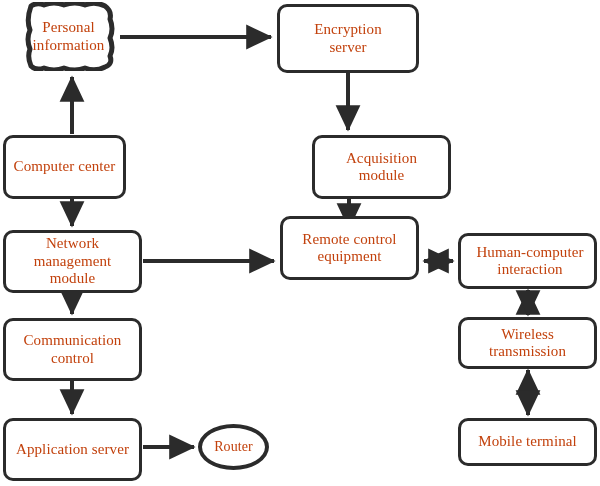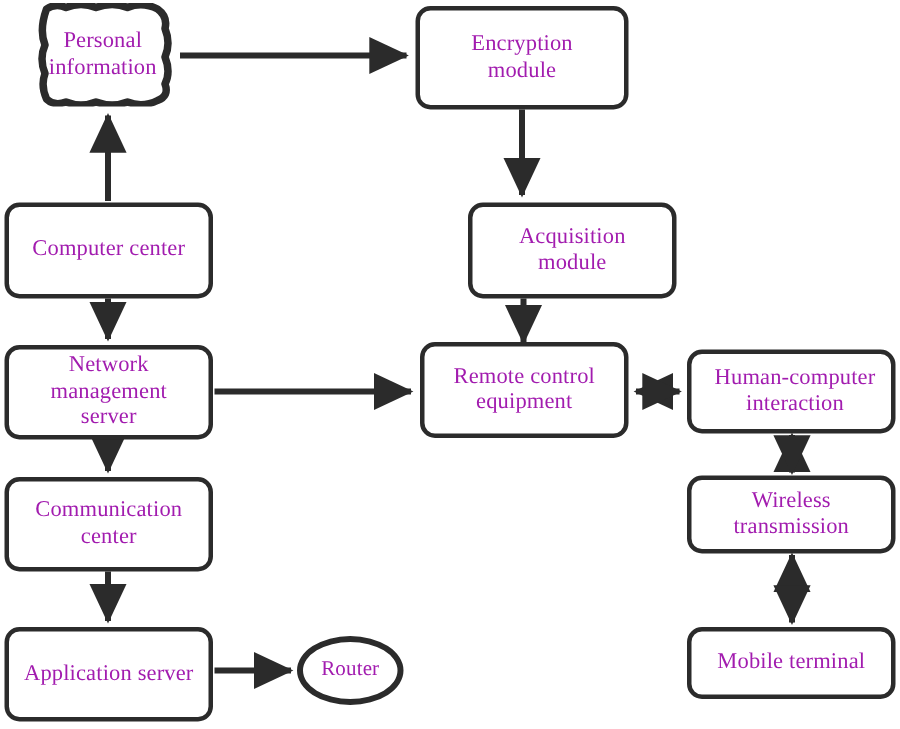--- a/index.html
+++ b/index.html
@@ -25,21 +25,21 @@
     pointer-events: none;
   }
   .node {
     position: absolute;
     box-sizing: border-box;
     display: flex;
     align-items: center;
     justify-content: center;
     text-align: center;
     background: #ffffff;
-    color: #a21caf;
+    color: #c2410c;
     border: 3px solid #2b2b2b;
     border-radius: 10px;
     font-size: 15px;
     line-height: 1.16;
     letter-spacing: 0.1px;
     padding: 2px 5px;
     z-index: 2;
   }
   .node.ellipse {
     border-radius: 50%;
@@ -128,51 +128,51 @@
                Q 9 55 12 47
                Q 8 37 12 28
                Q 8 18 13 4 Z" fill="#ffffff" stroke="#2b2b2b" stroke-width="5" stroke-linejoin="round"></path>
     </svg>
     <span class="node-label">Personal
 information</span>
   </div>
 
   <div class="node" style="left:277px; top:4px; width:142px; height:69px;">
     <span class="node-label">Encryption
-module</span>
+server</span>
   </div>
 
-  <div class="node" style="left:3px; top:135px; width:139px; height:64px;">
+  <div class="node" style="left:3px; top:135px; width:123px; height:64px;">
     <span class="node-label">Computer center</span>
   </div>
 
   <div class="node" style="left:280px; top:135px; width:139px; height:64px;margin-left:32px;">
     <span class="node-label">Acquisition
 module</span>
   </div>
 
   <div class="node" style="left:3px; top:230px; width:139px; height:63px;">
     <span class="node-label">Network
 management
-server</span>
+module</span>
   </div>
 
-  <div class="node" style="left:280px; top:228px; width:139px; height:64px;">
+  <div class="node" style="left:280px; top:216px; width:139px; height:64px;">
     <span class="node-label">Remote control
 equipment</span>
   </div>
 
   <div class="node" style="left:458px; top:233px; width:139px; height:56px;padding-left:10px;">
     <span class="node-label">Human-computer
 interaction</span>
   </div>
 
   <div class="node" style="left:3px; top:318px; width:139px; height:63px;">
     <span class="node-label">Communication
-center</span>
+control</span>
   </div>
 
   <div class="node" style="left:458px; top:317px; width:139px; height:52px;">
     <span class="node-label">Wireless
 transmission</span>
   </div>
 
   <div class="node" style="left:3px; top:418px; width:139px; height:63px;">
     <span class="node-label">Application server</span>
   </div>

